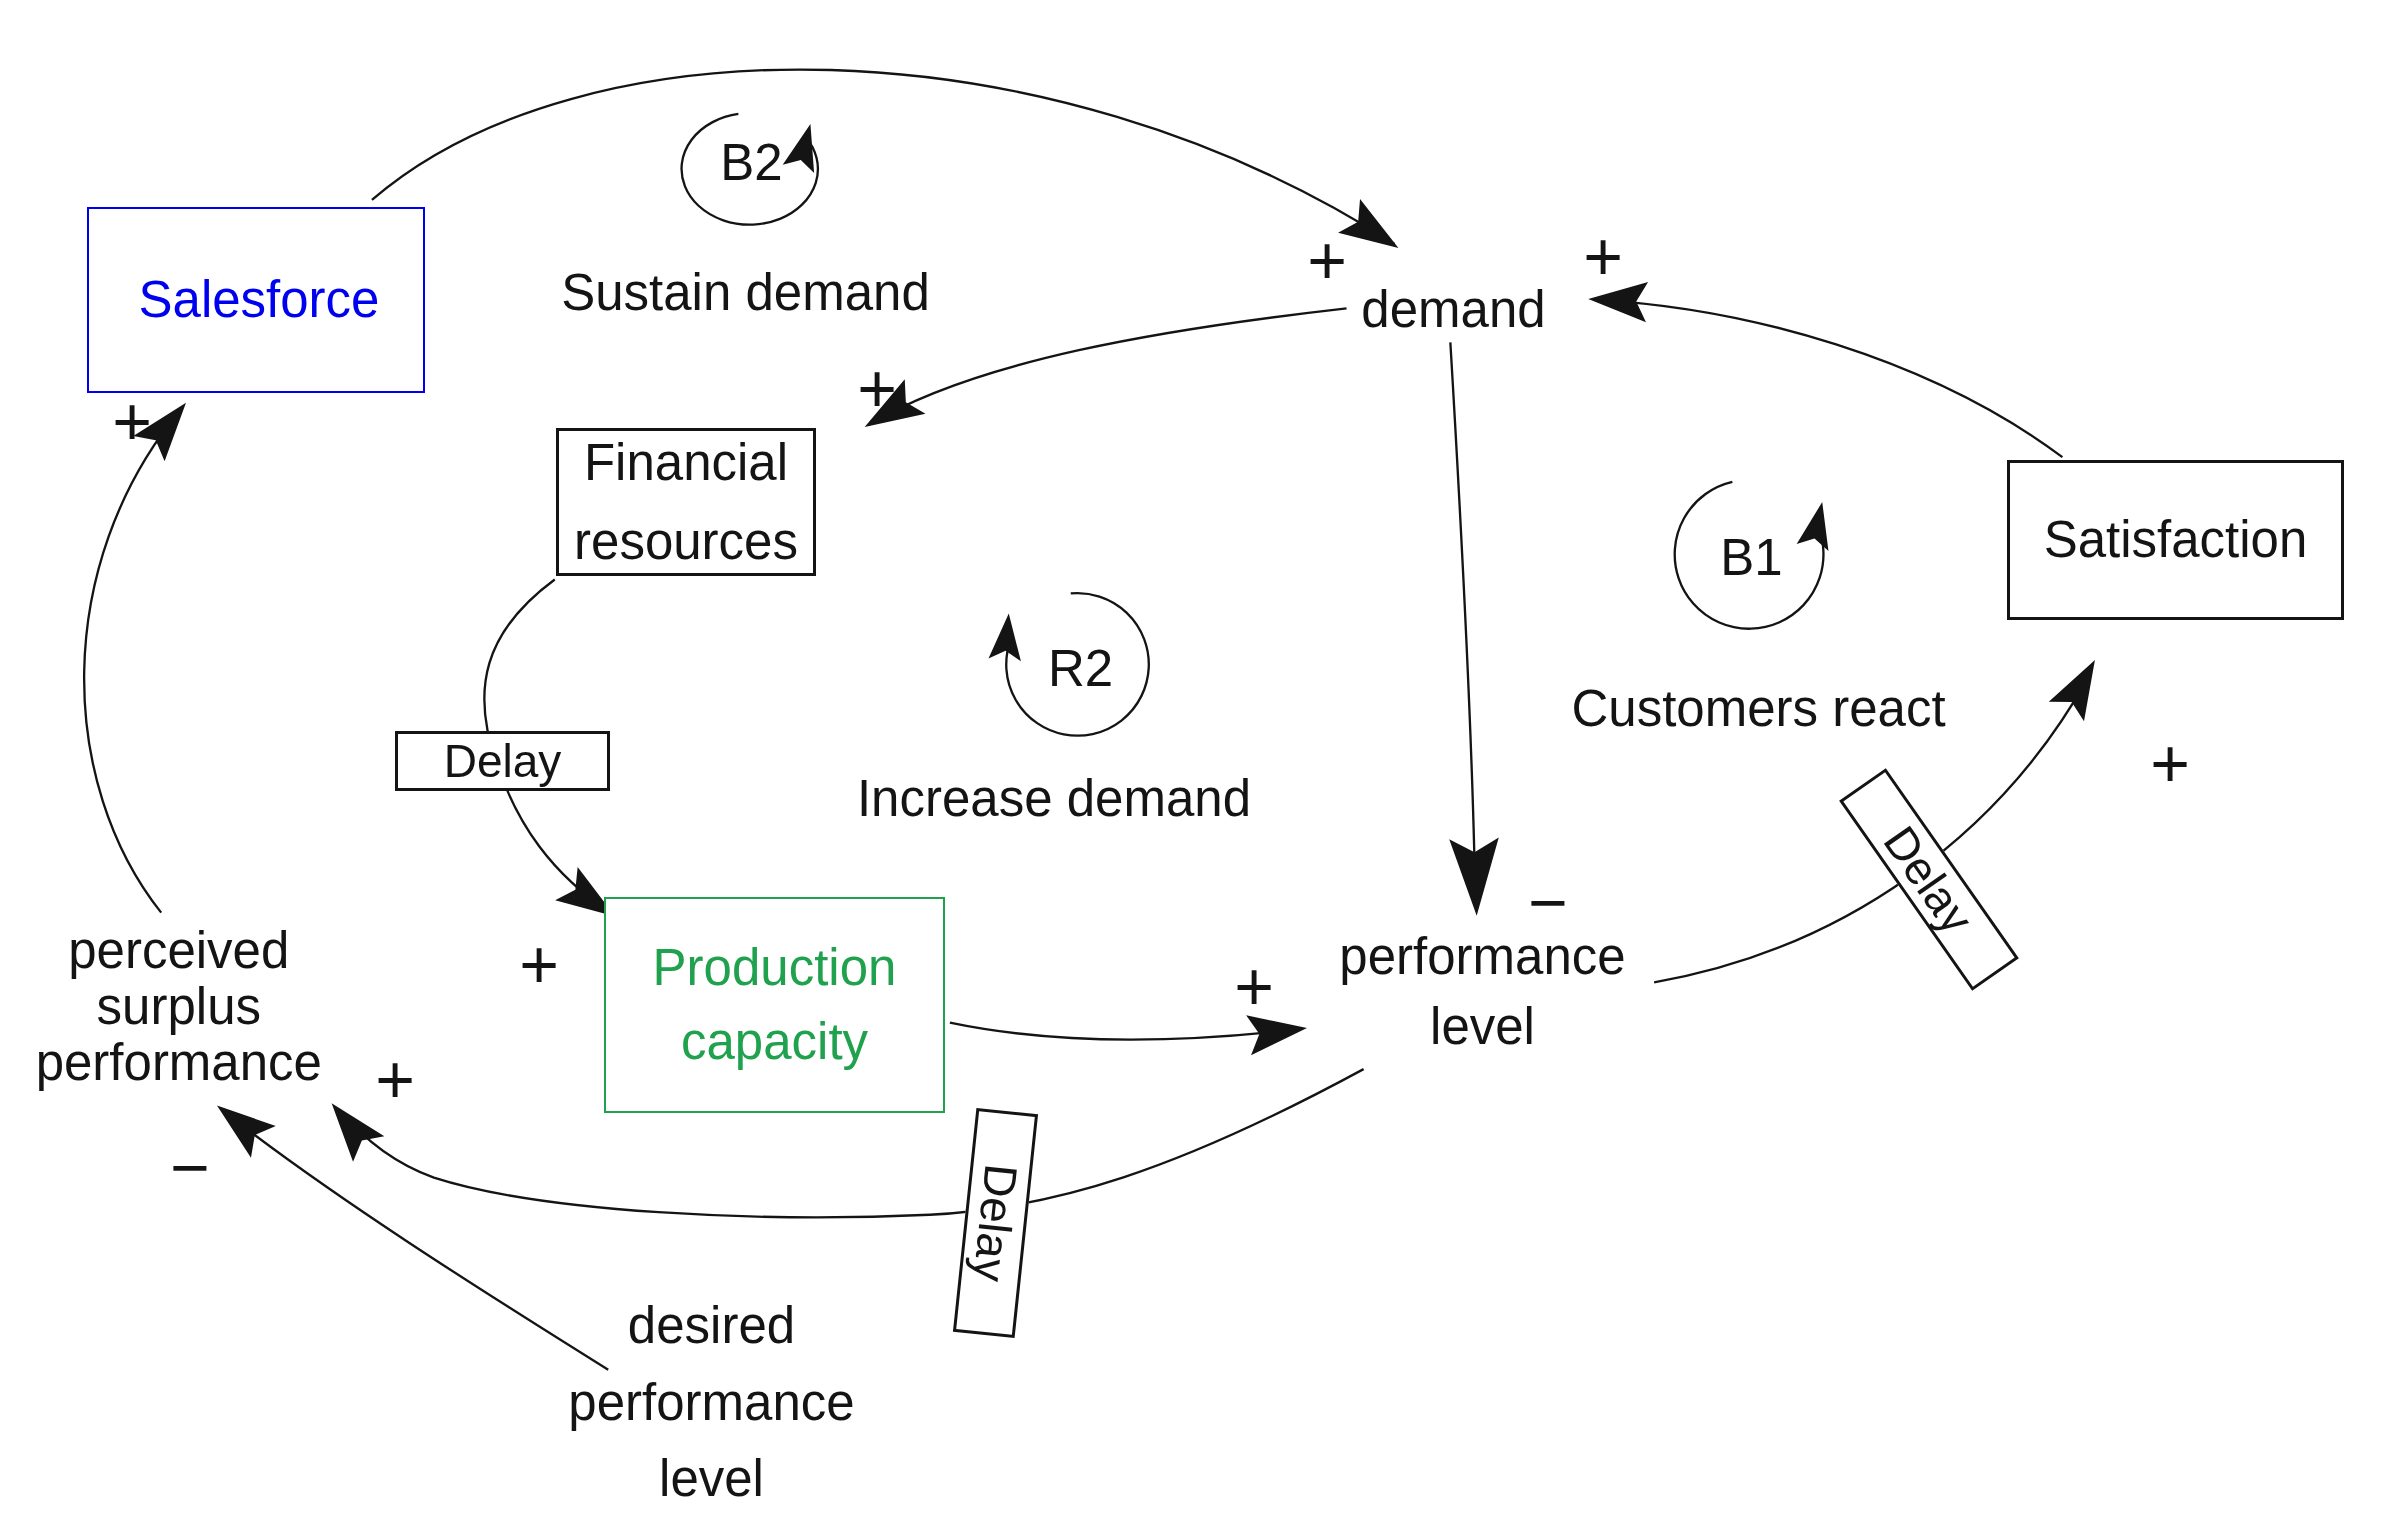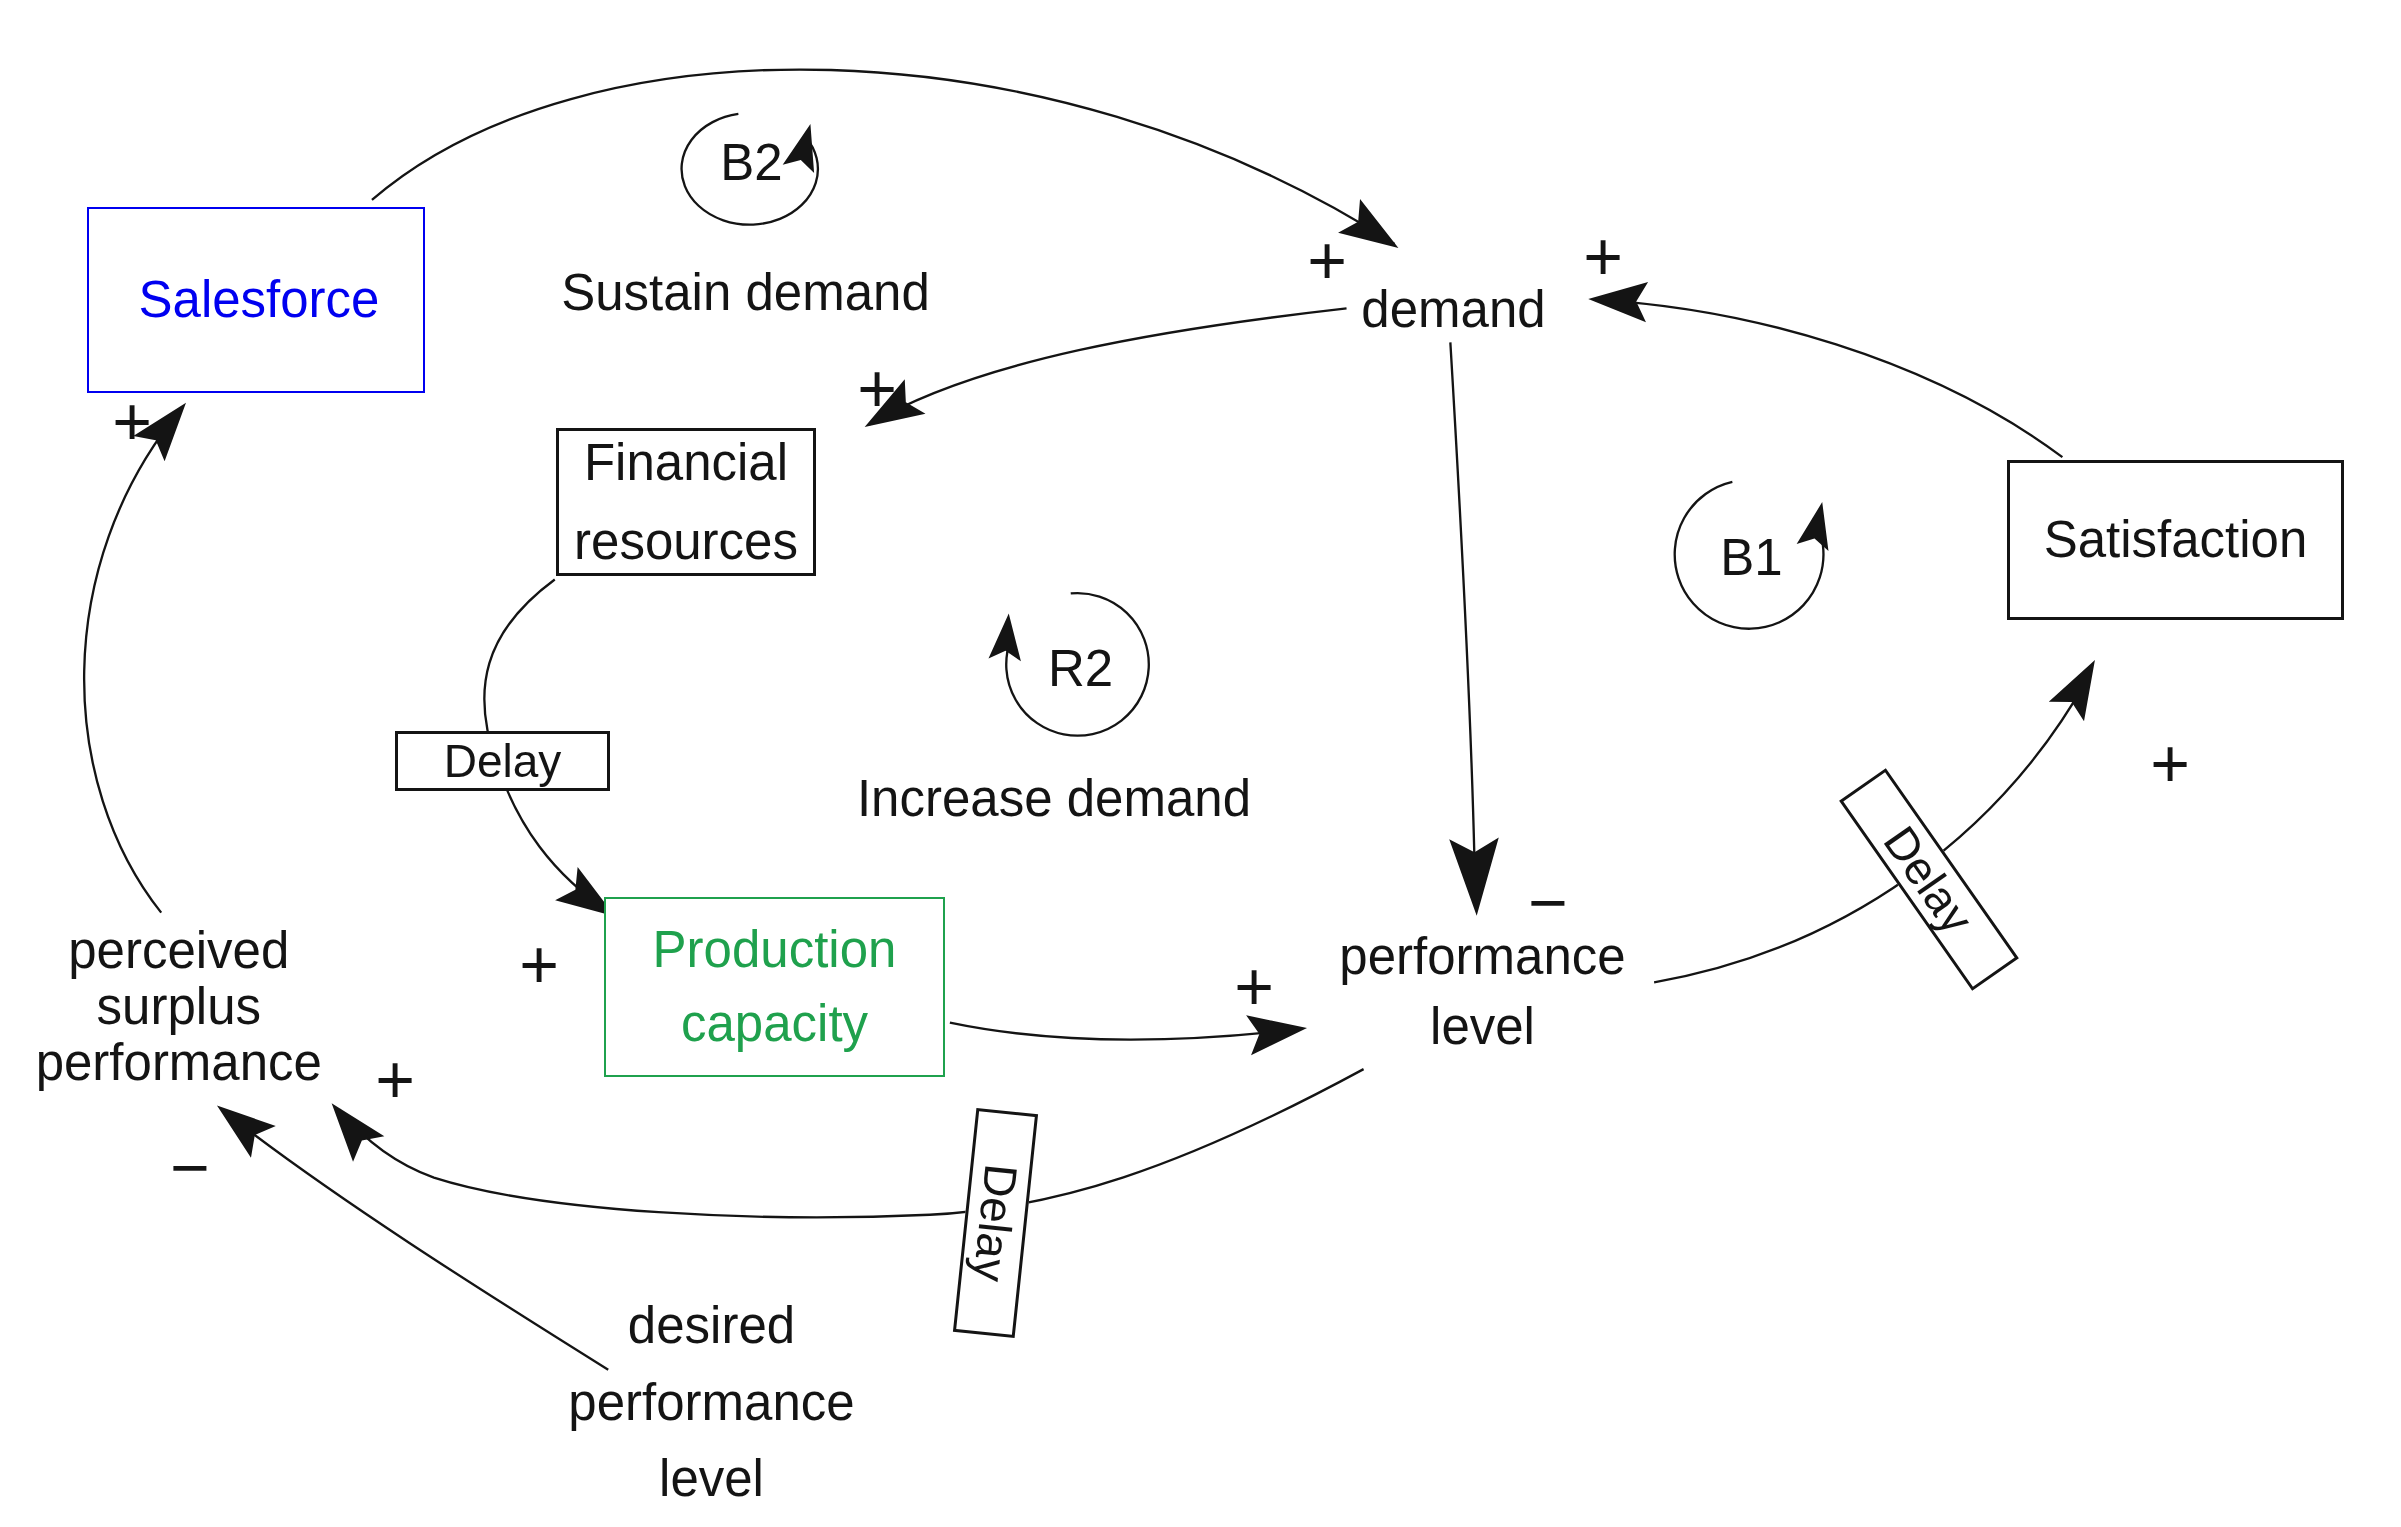--- a/index.html
+++ b/index.html
@@ -86,39 +86,40 @@
   </div>
 
   <div id="financial" class="node boxed" style="left:556px;top:428px;width:260px;height:148px;">
     <span>Financial resources</span>
   </div>
 
   <div id="satisfaction" class="node boxed" style="left:2007px;top:460px;width:337px;height:160px;">
     <span>Satisfaction</span>
   </div>
 
-  <div id="production" class="node boxed green" style="left:604px;top:897px;width:341px;height:180px;">
+  <div id="production" class="node boxed green" style="left:604px;top:897px;width:341px;height:216px;">
     <span>Production capacity</span>
   </div>
 
   <div id="demand" class="node" style="left:1314px;top:280px;width:279px;height:59px;text-align:center;">demand</div>
 
   <div id="performance-level" class="node" style="left:1312px;top:917px;width:341px;height:136px;">performance level</div>
 
   <div id="perceived" class="node" style="left:16.3px;top:925px;width:325px;height:164px;">perceived surplus performance</div>
 
   <div id="desired" class="node" style="left:549px;top:1299px;width:325px;height:208px;">desired performance level</div>
 
   <div class="loop-label" style="left:709px;top:133px;">B2</div>
   <div class="loop-name" style="left:552px;top:263px;width:387px;">Sustain demand</div>
 
   <div class="loop-label" style="left:1038px;top:639px;">R2</div>
   <div class="loop-name" style="left:841px;top:769px;width:426px;">Increase demand</div>
 
   <div class="loop-label" style="left:1709px;top:528px;">B1</div>
+  <div class="loop-name" style="left:1565px;top:679px;width:387px;">Customers react</div>
 
   <div id="delay1" class="delay" style="left:395px;top:731px;width:215px;height:60px;">Delay</div>
   <div id="delay2" class="delay" style="left:1813px;top:851px;width:232px;height:57px;">Delay</div>
   <div id="delay3" class="delay" style="left:883px;top:1192px;width:225px;height:62px;">Delay</div>
 
   <div class="sign" style="left:97px;top:386px;">+</div>
   <div class="sign" style="left:842px;top:353px;">+</div>
   <div class="sign" style="left:1292px;top:225px;">+</div>
   <div class="sign" style="left:1568px;top:221px;">+</div>
   <div class="sign" style="left:504px;top:929px;">+</div>

